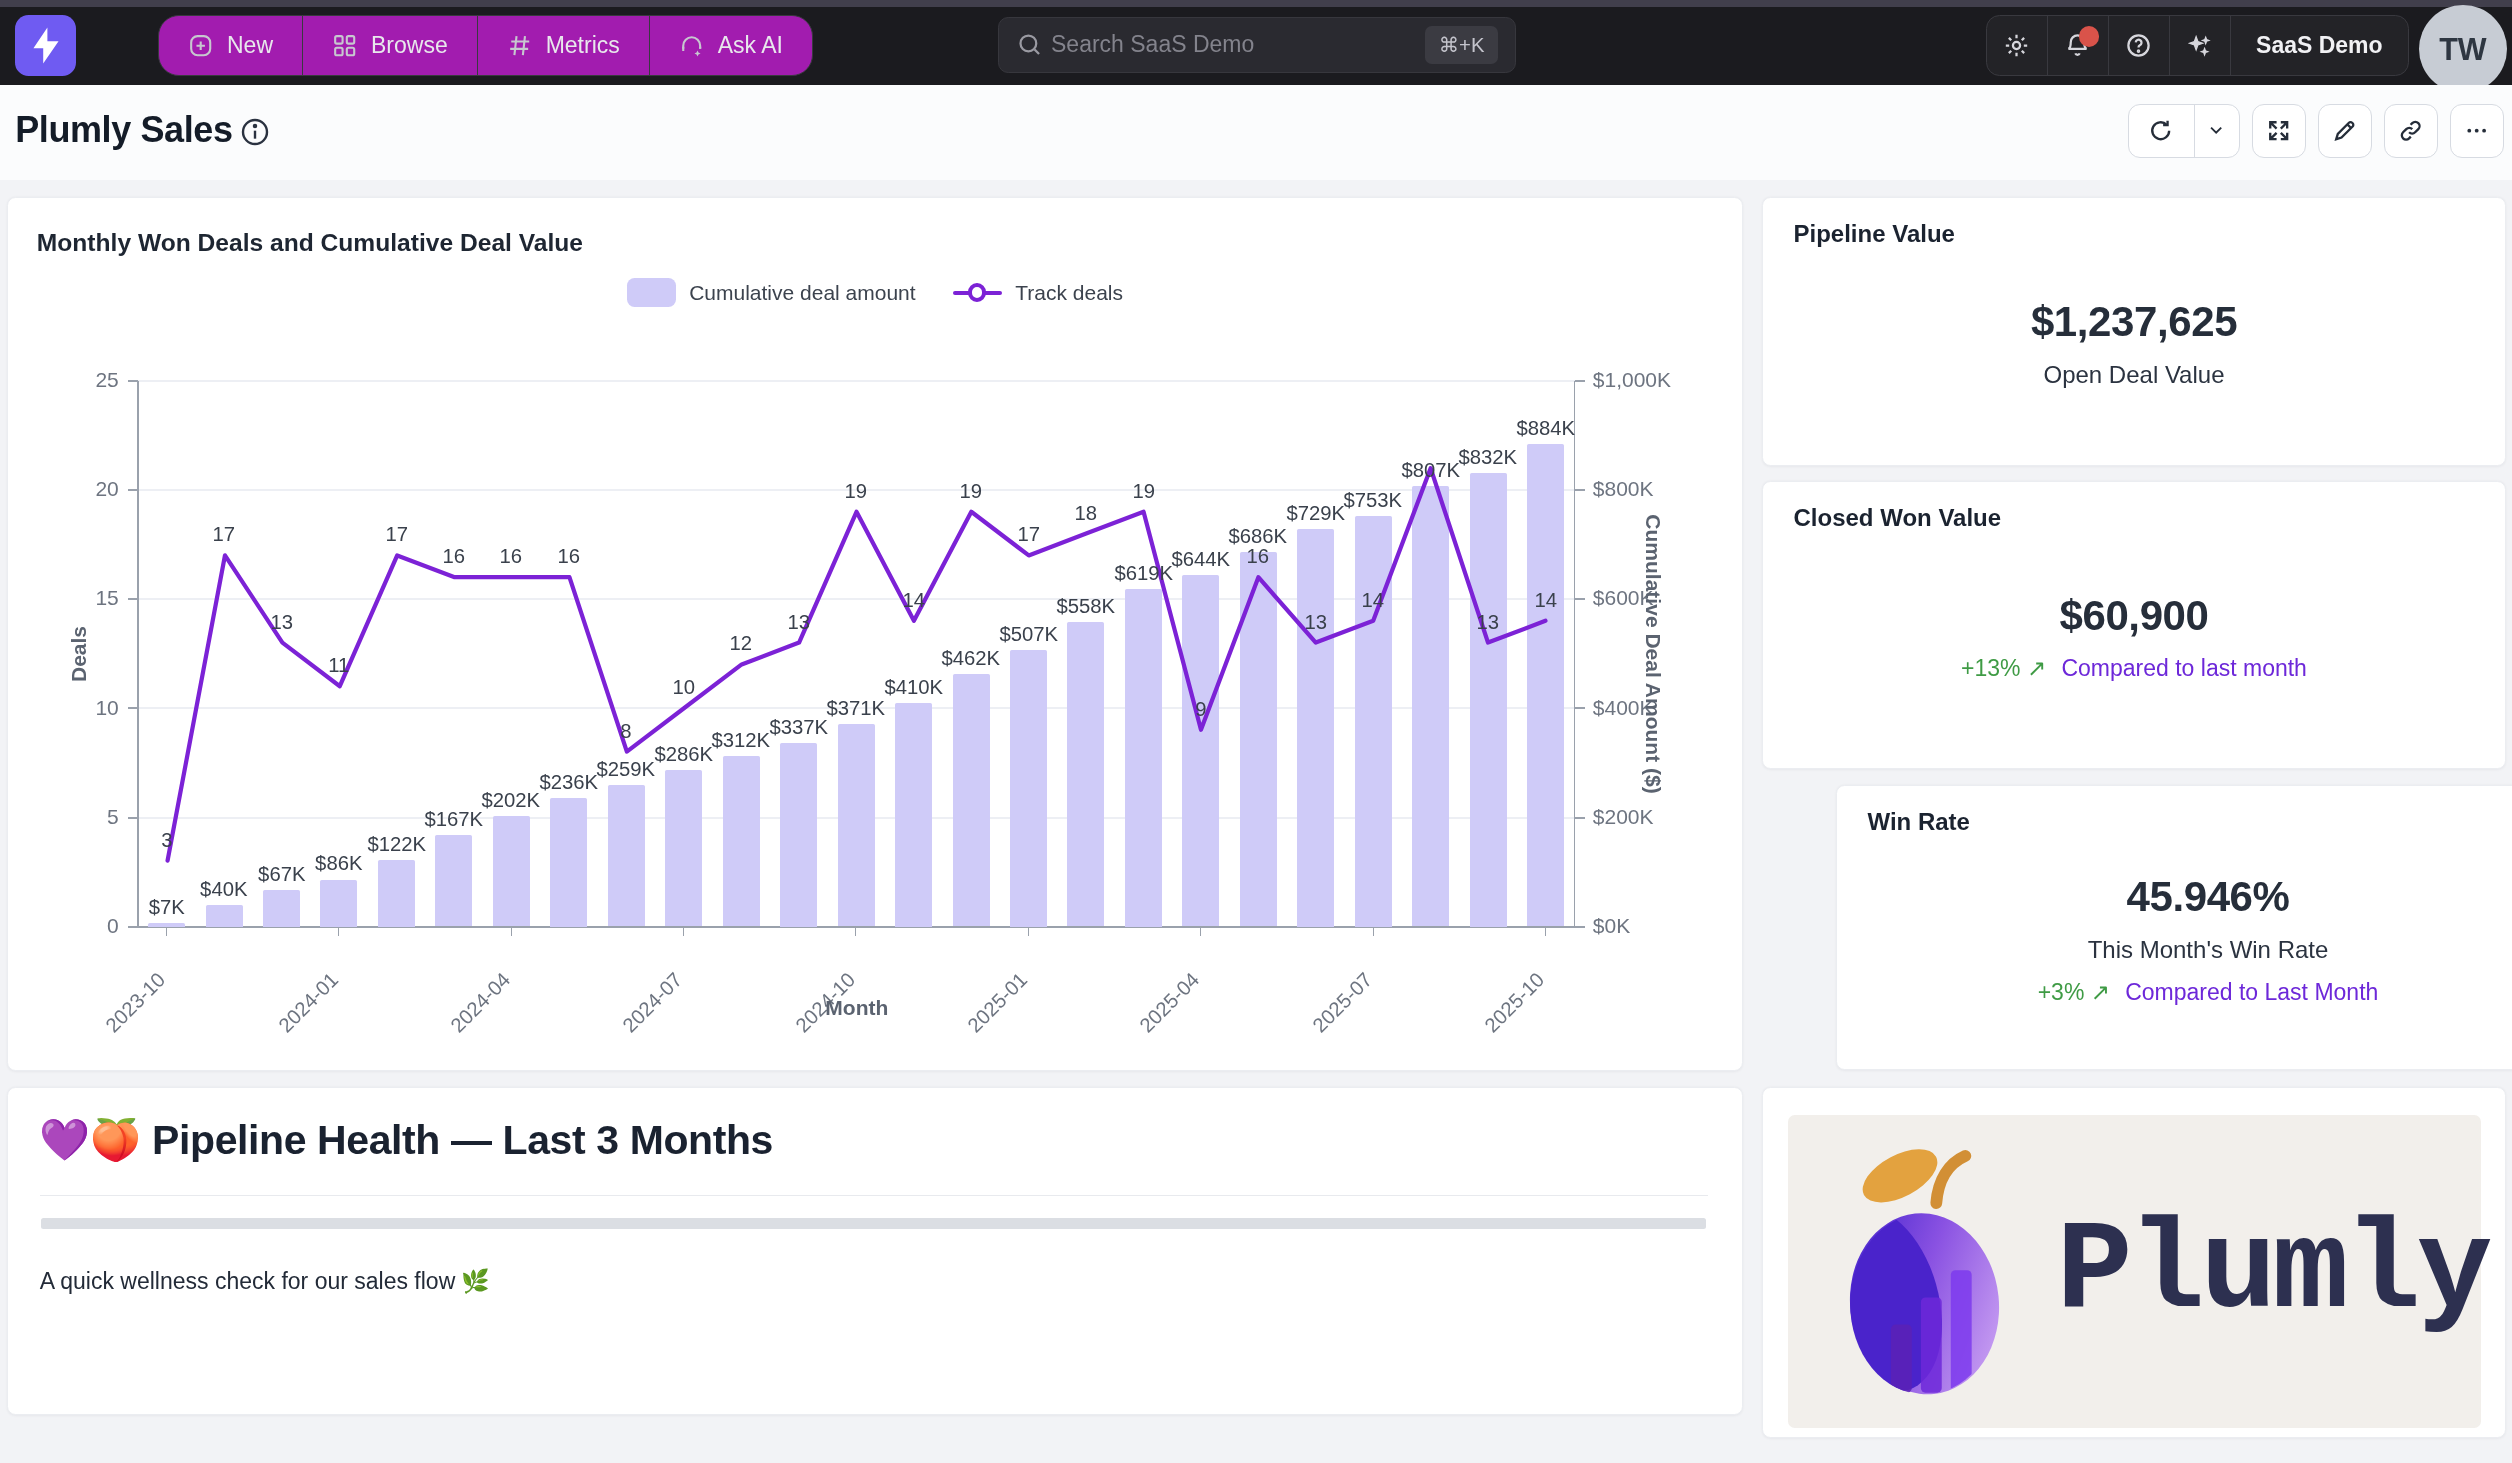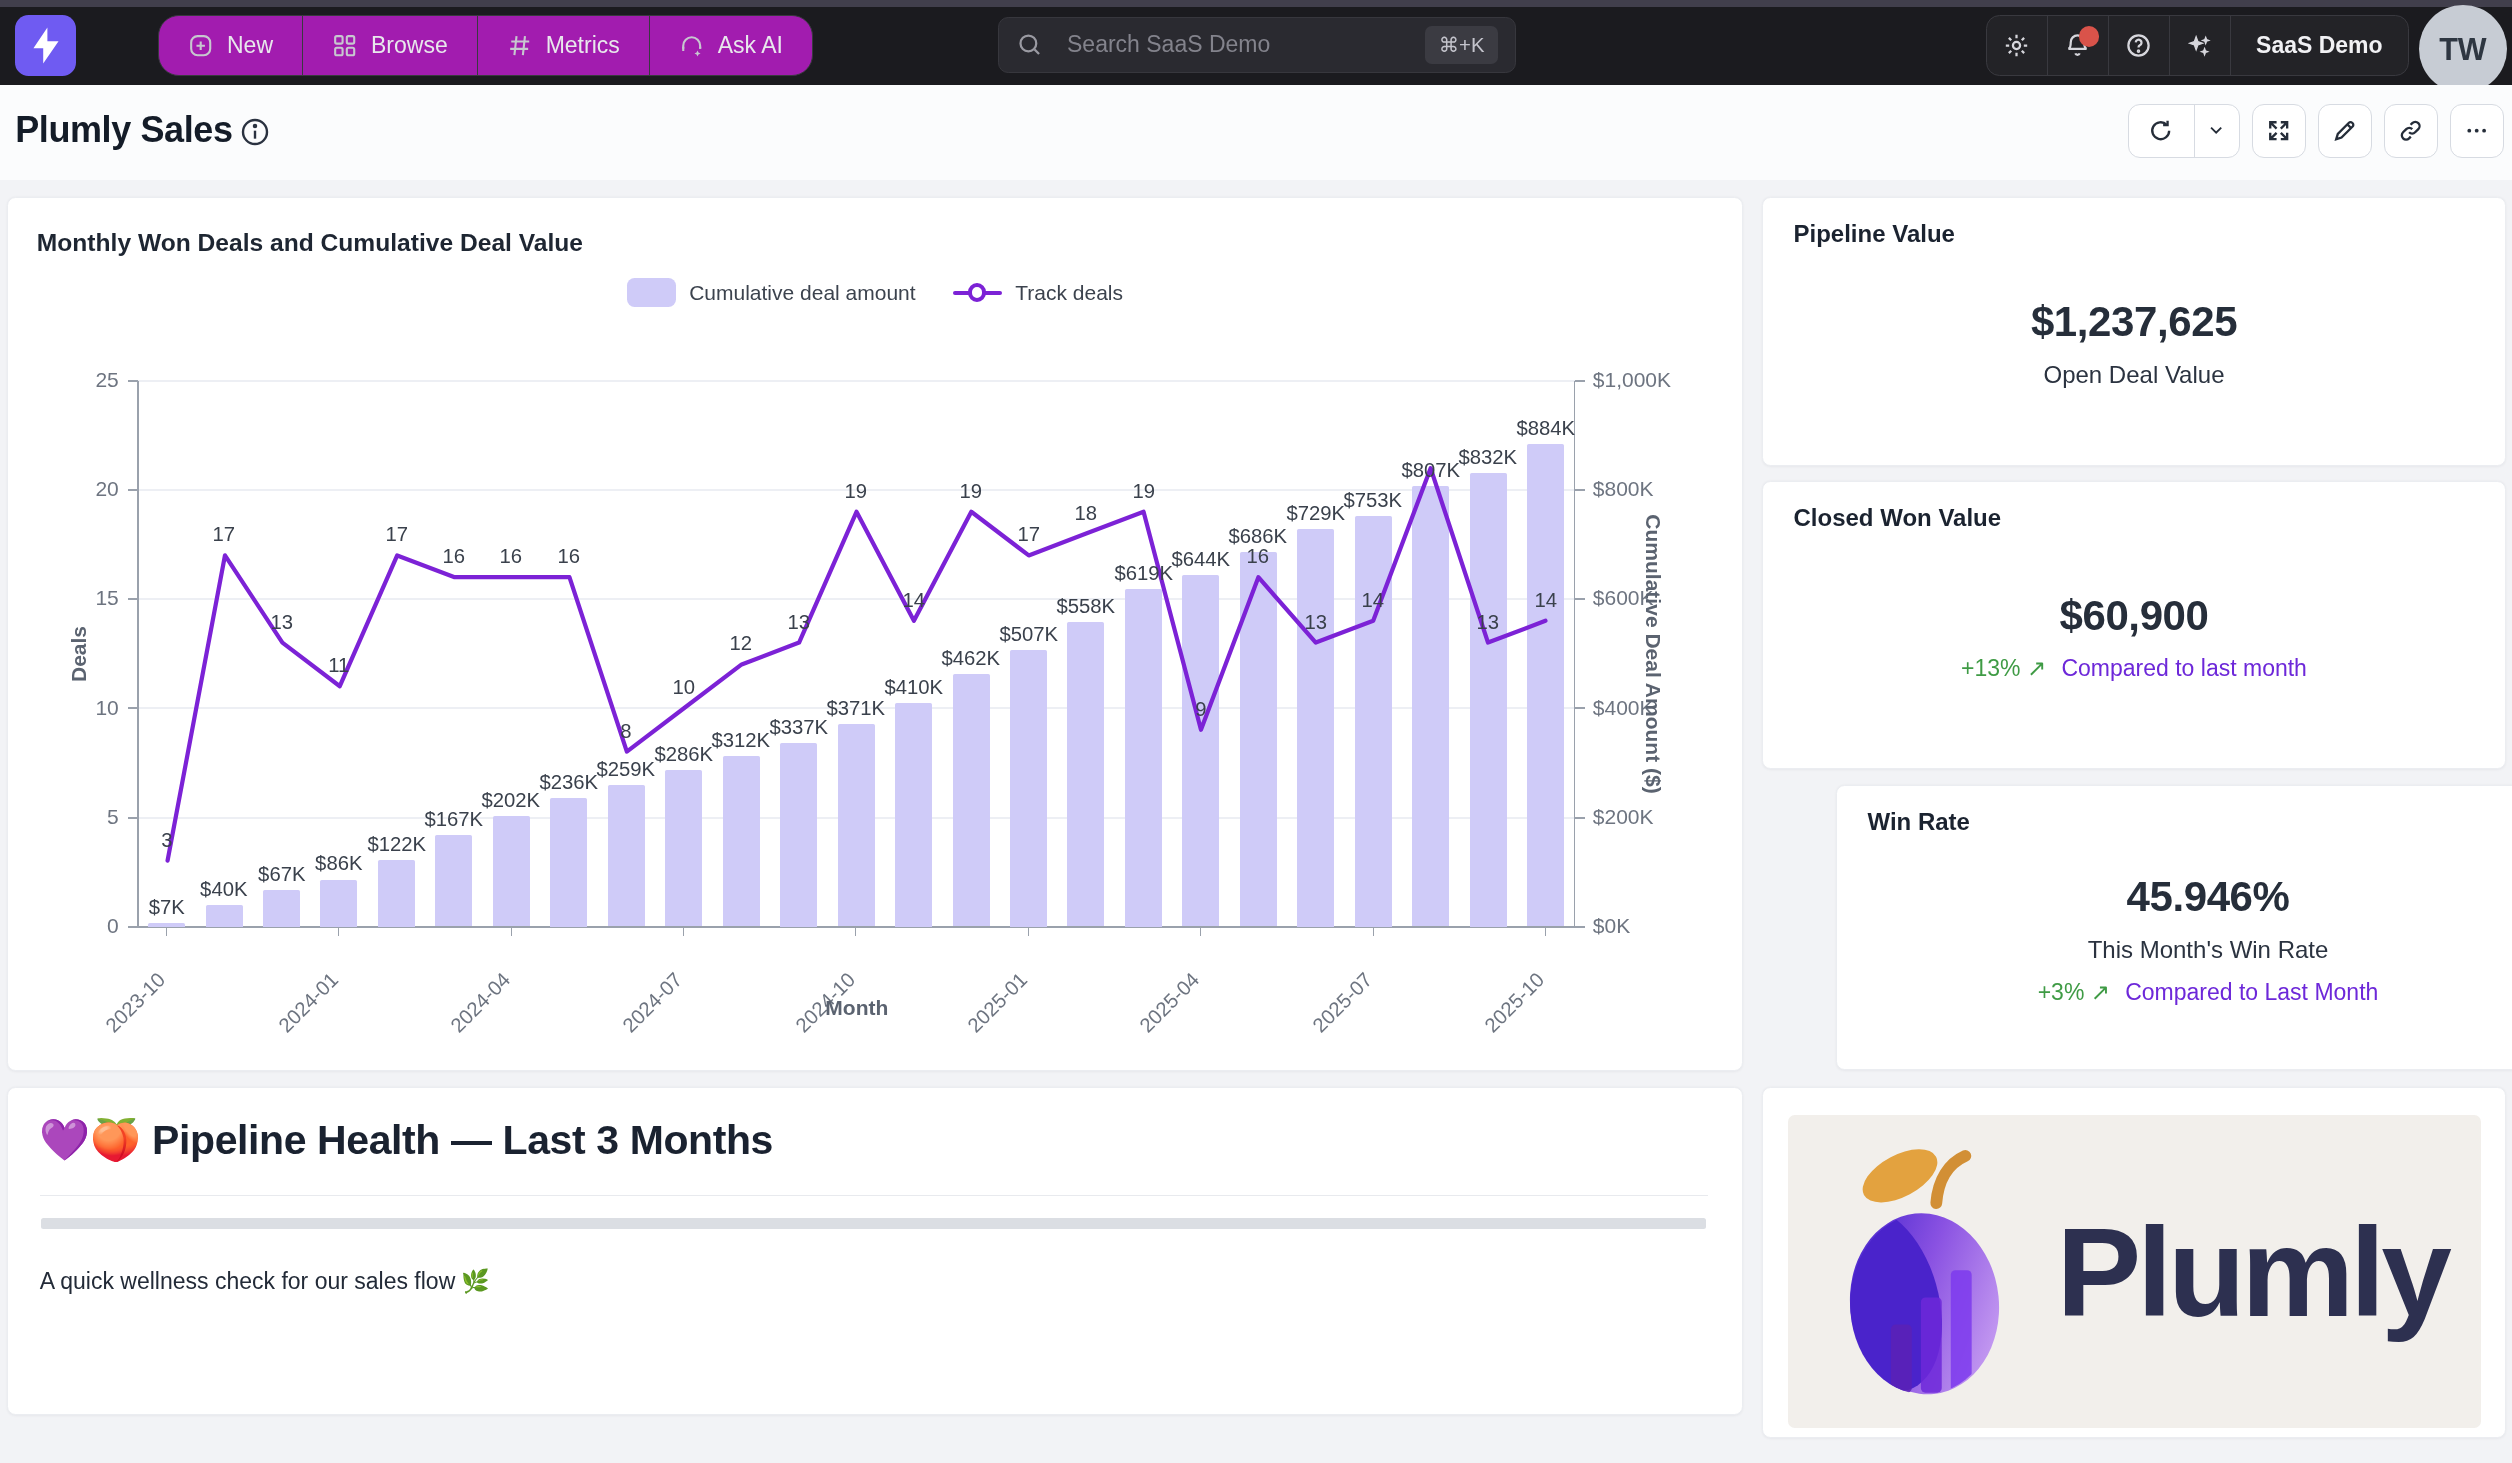--- a/index.html
+++ b/index.html
@@ -13,21 +13,21 @@
     background:#6f5bf2; display:flex; align-items:center; justify-content:center; cursor:pointer; }
   .nav-group { position:absolute; left:158px; top:8.5px; height:61px; display:flex; align-items:stretch;
     background:#a21caf; border:1.7px solid #39393f; border-radius:21px; overflow:hidden; }
   .nav-item { display:flex; align-items:center; gap:13.6px; padding:0 29px; color:#e8e8ec;
     font-size:23px; font-weight:500; border-right:1.7px solid #39393f; cursor:pointer; }
   .nav-item:last-child { border-right:none; }
   .nav-item svg { stroke:#c7c7cf; }
   .search-wrap { position:absolute; left:998px; top:10.2px; width:518px; height:56px; background:#2a2a30;
     border:1.7px solid #37373d; border-radius:10.2px; display:flex; align-items:center; padding:0 17px; }
   .search-wrap input { flex:1; background:transparent; border:none; outline:none; color:#ffffff;
-    font-size:23px; margin-left:24px; font-family:"Liberation Sans", sans-serif; }
+    font-size:23px; margin-left:8px; font-family:"Liberation Sans", sans-serif; }
   .search-wrap input::placeholder { color:#83838c; }
   .kbd { background:#3b3b42; color:#c4c4cc; font-size:20.3px; border-radius:6.8px; padding:6.8px 13.6px; }
   .right-group { position:absolute; right:103px; top:8.5px; height:61px; display:flex; align-items:stretch;
     background:#232327; border:1.7px solid #39393f; border-radius:13.6px; overflow:hidden; }
   .icon-cell { width:61px; display:flex; align-items:center; justify-content:center;
     border-right:1.7px solid #39393f; cursor:pointer; position:relative; }
   .icon-cell svg { stroke:#d6d6dc; }
   .ws-cell { display:flex; align-items:center; padding:0 25.4px; color:#f1f1f4; font-size:23px;
     font-weight:600; cursor:pointer; }
   .bell-dot { position:absolute; top:10.2px; right:8.5px; width:20.3px; height:20.3px; border-radius:50%;
@@ -106,21 +106,21 @@
   
   .health-inner { position:absolute; inset:0; padding:28px 34px 0 32px; }
   .health-h { font-size:41px; font-weight:700; color:#1a2230; letter-spacing:-0.4px; }
   .health-hr { border:none; border-top:1.7px solid #e8eaee; margin:30.5px 0 0 0; }
   .health-bar { height:11px; background:#dbdee3; border-radius:2.5px; margin:22px 1.7px 0 1.7px; }
   .health-p { font-size:23px; color:#232b38; line-height:1.45; margin-top:36px; max-width:1660px; }
   .health-p2 { margin-top:30.5px; }
 
   
   .logo-cream { position:absolute; left:25.4px; top:27px; width:693px; height:313px; background:#f2efeb;
-    border-radius:6.8px; display:flex; align-items:center; padding-left:39px; gap:34px; }
+    border-radius:6.8px; display:flex; align-items:center; padding-left:39px; gap:34px;font-family:Liberation Mono, monospace; }
   .wordmark { font-size:127px; font-weight:700; color:#2d3050; letter-spacing:-4.2px; }
 
   svg { display:block; }
 </style>
 </head>
 <body>
 
 <div>
 
   <div class="topstrip"></div>

